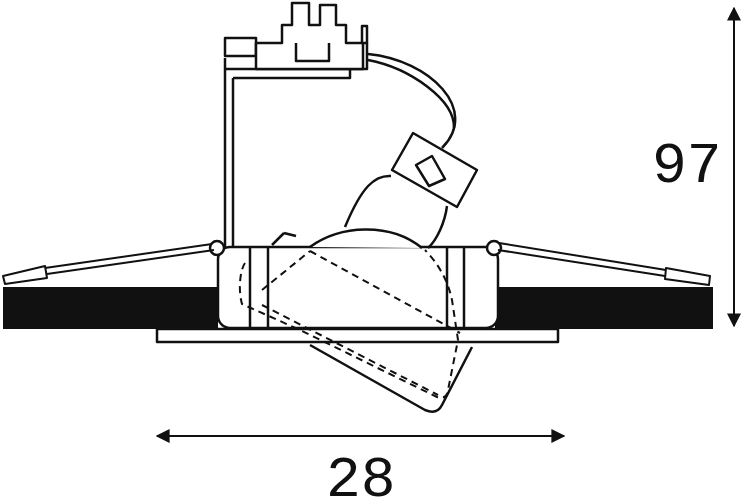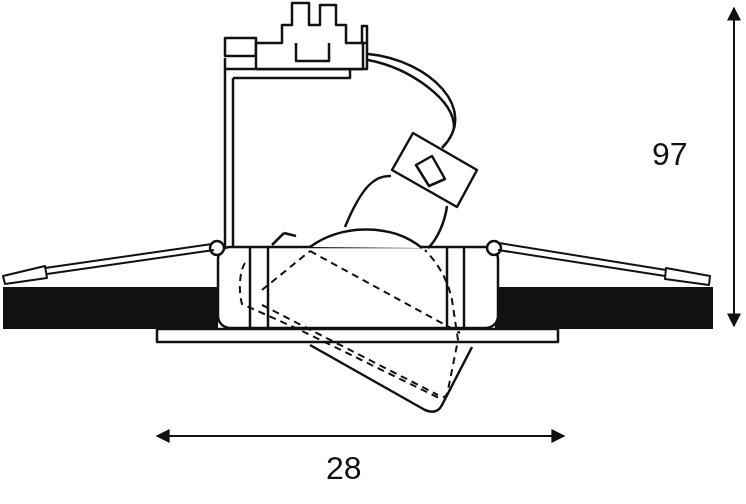--- a/index.html
+++ b/index.html
@@ -1,22 +1,22 @@
 <!DOCTYPE html>
 <html><head>
   <meta charset="utf-8">
   <style>
     html, body { margin: 0; padding: 0; background: #ffffff; }
     body { width: 746px; height: 504px; overflow: hidden; position: relative; }
     svg { position: absolute; left: 0; top: 0; }
     .dim-label {
       position: absolute;
-      font-family: Liberation Sans, sans-serif;
+      font-family: Liberation Mono, monospace;
       color: #111111;
-      font-size: 32px;
+      font-size: 58px;
       line-height: 1;
     }
     #dim-height-label { left: 652px; top: 138px; }
     #dim-width-label { left: 326px; top: 452px; }
   </style>
 </head>
 <body>
 
 <svg width="746" height="504" viewBox="0 0 746 504" xmlns="http://www.w3.org/2000/svg">
   <defs>

